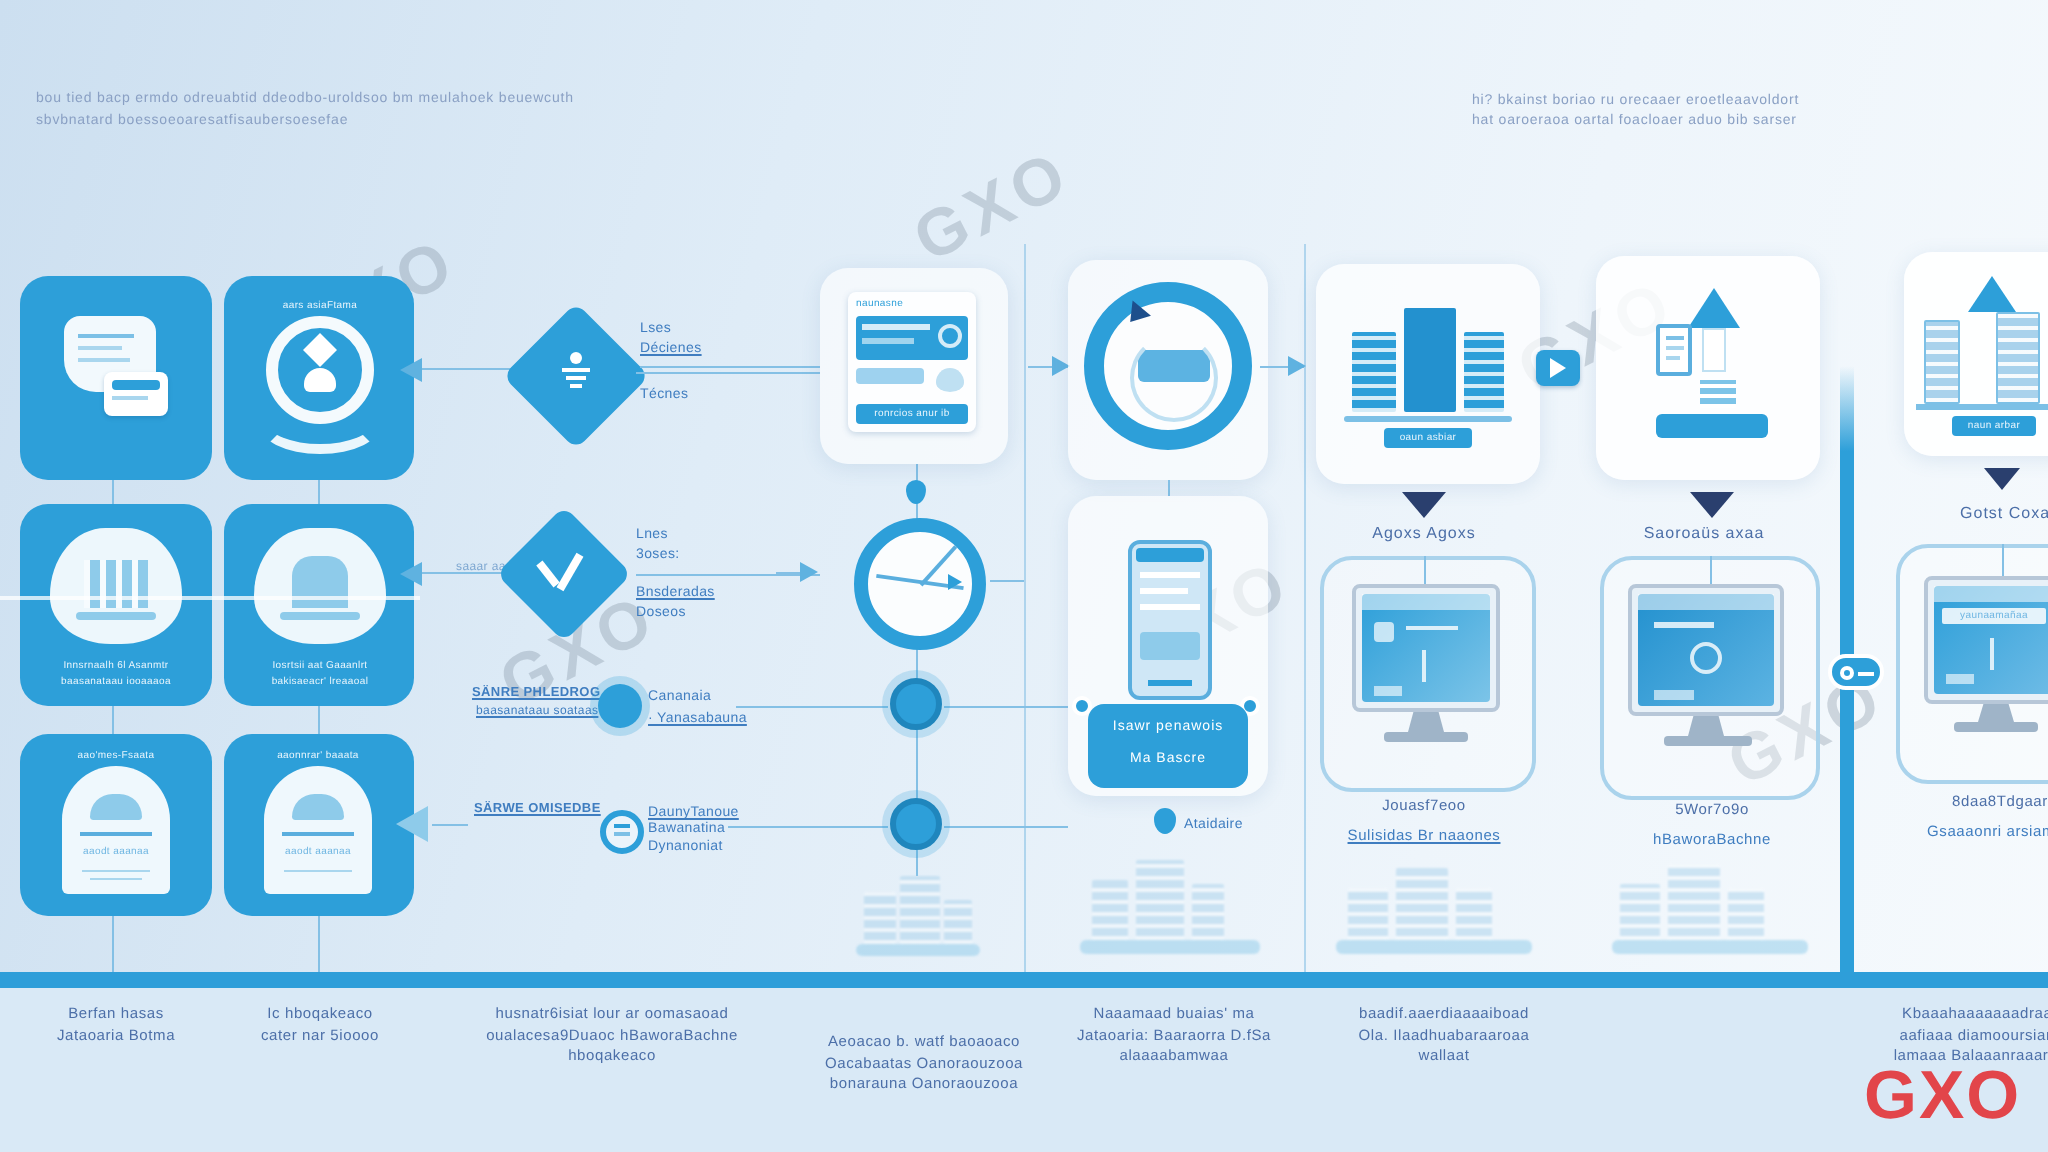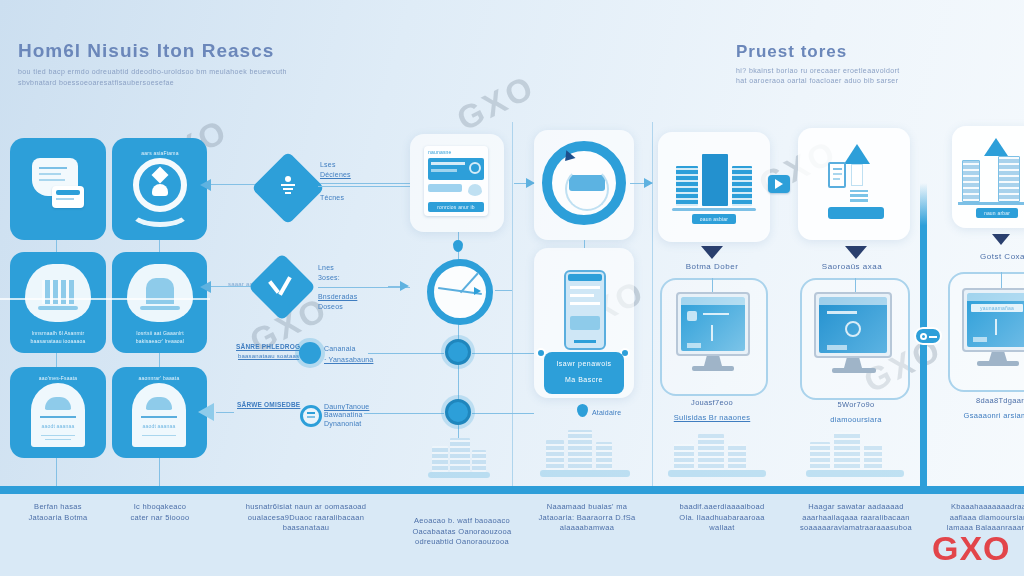--- a/index.html
+++ b/index.html
@@ -42,27 +42,25 @@
 <div id="c">
 
   <div class="wm" style="left:148px;top:128px">GXO</div>
   <div class="wm" style="left:455px;top:84px">GXO</div>
   <div class="wm" style="left:248px;top:306px">GXO</div>
   <div class="wm" style="left:565px;top:289px">GXO</div>
   <div class="wm" style="left:757px;top:149px">GXO</div>
   <div class="wm" style="left:862px;top:346px">GXO</div>
 
   <div class="abs" style="left:18px;top:40px;width:330px">
-    <div style="font-size:19px;font-weight:bold;color:#6b87ba;letter-spacing:1px">Hom6l Nisuis Iton Reascs</div>
     <div style="font-size:7px;color:#8aa0c4;margin-top:6px;letter-spacing:.4px">bou tied bacp ermdo odreuabtid ddeodbo-uroldsoo bm meulahoek beuewcuth</div>
     <div style="font-size:7px;color:#8aa0c4;margin-top:4px;letter-spacing:.4px">sbvbnatard boessoeoaresatfisaubersoesefae</div>
   </div>
 
   <div class="abs" style="left:736px;top:42px;width:280px">
-    <div style="font-size:17px;font-weight:bold;color:#6b87ba;letter-spacing:1px">Pruest tores</div>
     <div style="font-size:7px;color:#8aa0c4;margin-top:5px;letter-spacing:.4px">hi? bkainst boriao ru orecaaer eroetleaavoldort</div>
     <div style="font-size:7px;color:#8aa0c4;margin-top:3px;letter-spacing:.4px">hat oaroeraoa oartal foacloaer aduo bib sarser</div>
   </div>
 
   <div class="vsep" style="left:512px;top:122px;height:365px"></div>
   <div class="vsep" style="left:652px;top:122px;height:365px"></div>
   <div class="abs" style="left:920px;top:183px;width:7px;height:304px;background:linear-gradient(to bottom,rgba(45,159,217,0),#2d9fd9 14%,#2d9fd9)"></div>
 
   <div class="bluecard" style="left:10px;top:138px;width:96px;height:102px">
     <div class="abs" style="left:22px;top:20px;width:46px;height:38px;background:#f2f9fd;border-radius:8px 8px 8px 16px">
@@ -260,21 +258,21 @@
       <div class="tower" style="left:18px;top:34px;width:22px;height:40px"></div>
       <div class="tower" style="left:44px;top:22px;width:26px;height:52px;background:#2391cf"></div>
       <div class="tower" style="left:74px;top:34px;width:20px;height:40px"></div>
       <div class="abs" style="left:14px;top:76px;width:84px;height:3px;background:#7cc0e6;border-radius:2px"></div>
     </div>
     <div class="abs" style="left:34px;top:82px;width:44px;height:10px;background:#2d9fd9;border-radius:2px">
       <div class="tinyw" style="left:2px;top:2px;width:40px">oaun asbiar</div>
     </div>
   </div>
   <div class="tri-d" style="left:701px;top:246px"></div>
-  <div class="step" style="left:652px;top:262px;width:120px">Botma Dober</div>
+  <div class="step" style="left:652px;top:262px;width:120px">Agoxs Agoxs</div>
   <div class="frame" style="left:660px;top:278px;width:108px;height:118px"></div>
   <div class="vline" style="left:712px;top:278px;height:16px"></div>
   <div class="abs" style="left:676px;top:292px">
     <div class="abs" style="left:0;top:0;width:74px;height:64px;background:#e8f1f8;border:2px solid #b7c7d8;border-radius:4px">
       <div class="abs" style="left:3px;top:3px;width:64px;height:54px;background:linear-gradient(135deg,#2d9fd9,#7cc4e8);border-radius:2px">
         <div class="abs" style="left:0;top:0;width:64px;height:8px;background:rgba(255,255,255,.55)"></div>
         <div class="abs" style="left:6px;top:14px;width:10px;height:10px;background:rgba(255,255,255,.7);border-radius:2px"></div>
         <div class="abs" style="left:22px;top:16px;width:26px;height:2px;background:rgba(255,255,255,.8)"></div>
         <div class="abs" style="left:30px;top:28px;width:2px;height:16px;background:rgba(255,255,255,.8)"></div>
         <div class="abs" style="left:6px;top:46px;width:14px;height:5px;background:rgba(255,255,255,.6)"></div>
@@ -319,21 +317,21 @@
         <div class="abs" style="left:0;top:0;width:68px;height:8px;background:rgba(255,255,255,.55)"></div>
         <div class="abs" style="left:8px;top:14px;width:30px;height:3px;background:rgba(255,255,255,.8)"></div>
         <div class="abs" style="left:26px;top:24px;width:16px;height:16px;border:2px solid rgba(255,255,255,.8);border-radius:50%"></div>
         <div class="abs" style="left:8px;top:48px;width:20px;height:5px;background:rgba(255,255,255,.6)"></div>
       </div>
     </div>
     <div class="abs" style="left:30px;top:66px;width:18px;height:10px;background:#9fb4c8;clip-path:polygon(15% 0,85% 0,100% 100%,0 100%)"></div>
     <div class="abs" style="left:18px;top:76px;width:44px;height:5px;background:#9fb4c8;border-radius:2px"></div>
   </div>
   <div class="cap" style="left:796px;top:400px;width:120px">5Wor7o9o</div>
-  <div class="cap" style="left:792px;top:415px;width:128px;color:#3f7dc0">diamooursiara</div>
+  <div class="cap" style="left:792px;top:415px;width:128px;color:#3f7dc0">hBaworaBachne</div>
   <div class="ghost" style="left:806px;top:430px;width:100px;height:50px">
     <div class="gtower" style="left:4px;top:12px;width:20px;height:28px"></div>
     <div class="gtower" style="left:28px;top:2px;width:26px;height:38px"></div>
     <div class="gtower" style="left:58px;top:14px;width:18px;height:26px"></div>
     <div class="abs" style="left:0;top:40px;width:98px;height:7px;background:#8ecbea;border-radius:3px"></div>
   </div>
 
   <div class="abs" style="left:914px;top:327px;width:28px;height:18px;background:#2d9fd9;border:2px solid #fff;border-radius:9px">
     <div class="abs" style="left:4px;top:4px;width:7px;height:7px;border:2px solid #fff;border-radius:50%"></div>
     <div class="abs" style="left:13px;top:7px;width:8px;height:2px;background:#fff"></div>
@@ -376,44 +374,39 @@
 
   <div class="cap" style="left:12px;top:502px;width:92px">
     <div>Berfan hasas</div>
     <div>Jataoaria Botma</div>
   </div>
   <div class="cap" style="left:110px;top:502px;width:100px">
     <div>Ic hboqakeaco</div>
     <div>cater nar 5ioooo</div>
   </div>
   <div class="cap" style="left:235px;top:502px;width:142px">
-    <div>husnatr6isiat naun ar oomasaoad</div>
-    <div>oualacesa9Duaoc raaralibacaan</div>
-    <div>baasanataau</div>
+    <div>husnatr6isiat lour ar oomasaoad</div>
+    <div>oualacesa9Duaoc hBaworaBachne</div>
+    <div>hboqakeaco</div>
   </div>
   <div class="cap" style="left:392px;top:516px;width:140px">
     <div>Aeoacao b. watf baoaoaco</div>
     <div>Oacabaatas Oanoraouzooa</div>
-    <div>odreuabtid Oanoraouzooa</div>
+    <div>bonarauna Oanoraouzooa</div>
   </div>
   <div class="cap" style="left:657px;top:502px;width:130px">
     <div>baadif.aaerdiaaaaiboad</div>
     <div>Ola. Ilaadhuabaraaroaa</div>
     <div>wallaat</div>
   </div>
   <div class="cap" style="left:517px;top:502px;width:140px">
     <div>Naaamaad buaias' ma</div>
     <div>Jataoaria: Baaraorra D.fSa</div>
     <div>alaaaabamwaa</div>
   </div>
-  <div class="cap" style="left:785px;top:502px;width:142px">
-    <div>Haagar sawatar aadaaaad</div>
-    <div>aaarhaailaqaaa raaralibacaan</div>
-    <div>soaaaaaraviamatraaraaasuboa</div>
-  </div>
   <div class="cap" style="left:925px;top:502px;width:130px">
     <div>Kbaaahaaaaaaadraar</div>
     <div>aafiaaa diamooursiara</div>
     <div>lamaaa Balaaanraaaraa</div>
   </div>
 
   <div class="abs" style="left:932px;top:529px;font-size:34px;font-weight:900;color:#e2454a;letter-spacing:1px">GXO</div>
 
 </div>
 

